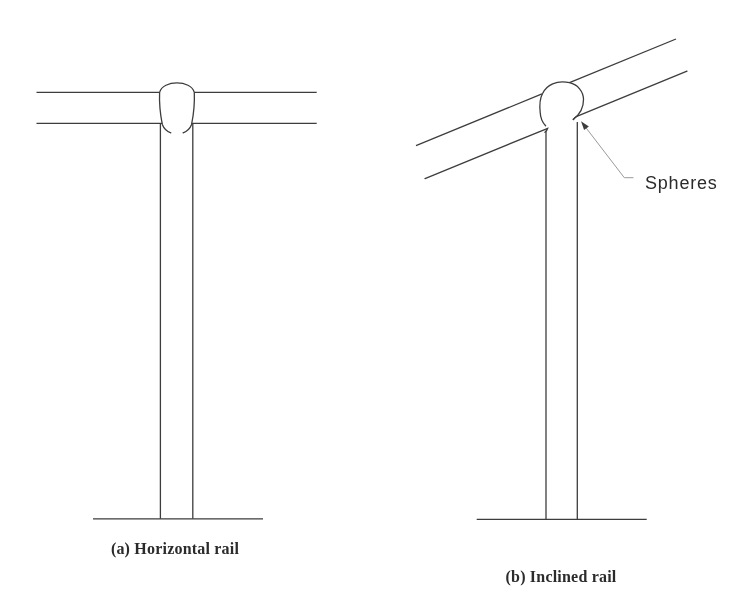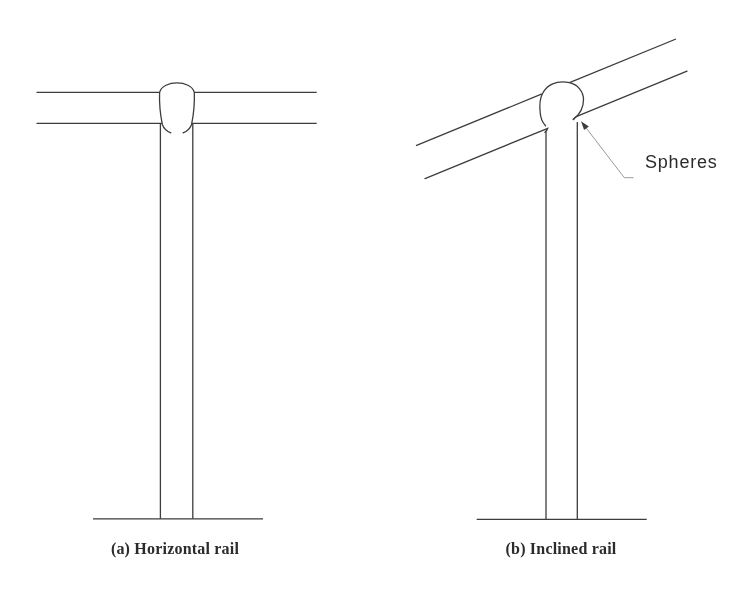--- a/index.html
+++ b/index.html
@@ -68,16 +68,16 @@
                C577.8 84.6 583.4 91.5 583.5 99.5
                C583.6 107 580.5 114 573.2 119.3" stroke-linecap="round" stroke-linejoin="round"></path>
 
       <path d="M584 125.2 L624.3 177.7 H633.5" stroke="#9a9a9a" stroke-width="1"></path>
       <polygon points="581,121.2 588.9,126.5 584.1,130.1" fill="#3d3d3d" stroke="none"></polygon>
     </g>
   </svg>
 
   <div class="caption" style="left:175px; top:540px;">(a) Horizontal rail</div>
 
-  <div class="caption" style="left:561px; top:540px;">(b) Inclined rail</div>
+  <div class="caption" style="left:561px; top:568px;">(b) Inclined rail</div>
 
-  <div class="annotation-label" style="left:645px; top:152px;text-align:center;">Spheres</div>
+  <div class="annotation-label" style="left:645px; top:173px;text-align:center;">Spheres</div>
 </div>
 
 </body></html>

